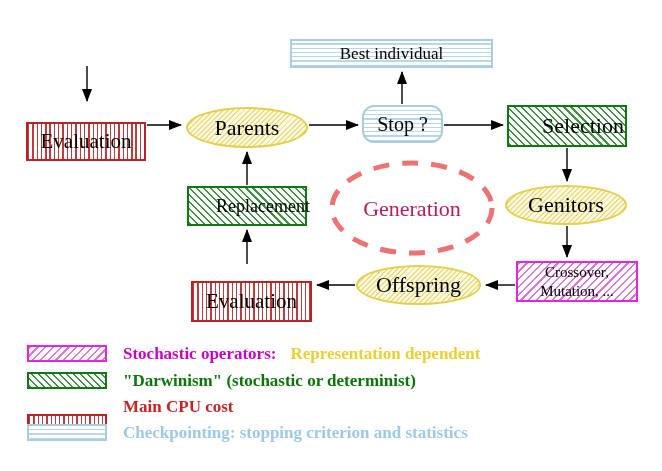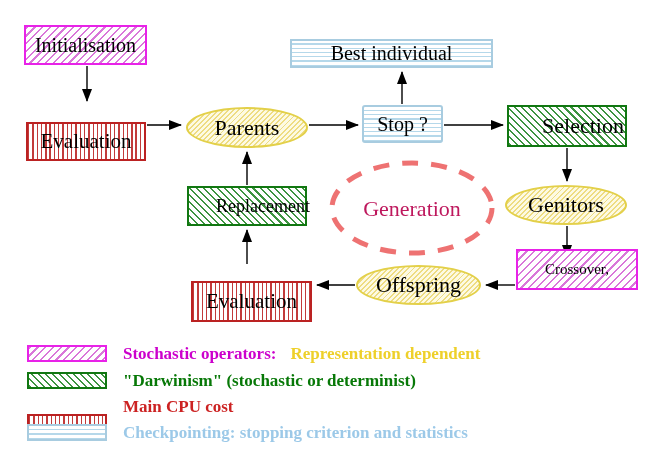--- a/index.html
+++ b/index.html
@@ -70,44 +70,44 @@
       <line x1="444" y1="125" x2="503" y2="125" marker-end="url(#ah)"></line>
       <line x1="567" y1="148" x2="567" y2="181" marker-end="url(#ah)"></line>
       <line x1="567" y1="226" x2="567" y2="257" marker-end="url(#ah)"></line>
       <line x1="515" y1="285" x2="486" y2="285" marker-end="url(#ah)"></line>
       <line x1="355" y1="285" x2="317" y2="285" marker-end="url(#ah)"></line>
       <line x1="247" y1="264" x2="247" y2="230" marker-end="url(#ah)"></line>
       <line x1="247" y1="185" x2="247" y2="152" marker-end="url(#ah)"></line>
     </g>
   </svg>
 
-  <div class="node hatch-magenta" style="left:24px;top:25px;width:123px;height:40px;font-size:20px;">Initialisation</div>
 
   <div class="node stripes-red" style="left:26px;top:106px;width:120px;height:39px;font-size:21px;">Evaluation</div>
 
   <div class="node hatch-yellow" style="left:186px;top:107px;width:122px;height:41px;font-size:22px;">Parents</div>
 
-  <div class="node stripes-cyan" style="left:290px;top:39px;width:203px;height:29px;font-size:20px;">Best individual</div>
+  <div class="node stripes-cyan" style="left:290px;top:39px;width:203px;height:29px;font-size:17px;">Best individual</div>
 
-  <div class="node stripes-cyan" style="left:362px;top:105px;width:81px;height:38px;font-size:20px;border-radius:3px;">Stop ?</div>
+  <div class="node stripes-cyan" style="left:362px;top:105px;width:81px;height:38px;font-size:20px;border-radius:12px;">Stop ?</div>
 
   <div class="node hatch-green" style="left:507px;top:105px;width:120px;height:42px;font-size:22px;">Selection</div>
 
   <div class="node hatch-yellow" style="left:505px;top:185px;width:122px;height:40px;font-size:22px;">Genitors</div>
 
   <div class="node hatch-green" style="left:187px;top:186px;width:120px;height:40px;font-size:18px;">Replacement</div>
 
   <div class="generation-label">Generation</div>
 
   <div class="node stripes-red" style="left:191px;top:265px;width:121px;height:41px;font-size:21px;">Evaluation</div>
 
   <div class="node hatch-yellow" style="left:356px;top:265px;width:125px;height:40px;font-size:22px;">Offspring</div>
 
-  <div class="node hatch-magenta crossover-lines" style="left:516px;top:249px;width:122px;height:41px;flex-direction:column;">
+  <div class="node hatch-magenta crossover-lines" style="left:516px;top:261px;width:122px;height:41px;flex-direction:column;">
     <div>Crossover,</div>
+    <div>Mutation, ...</div>
   </div>
 
   <div class="legend">
     <div class="legend-swatch hatch-magenta" style="top:345px;"></div>
     <div class="legend-text" style="top:344px;"><span class="lt-magenta">Stochastic operators:</span><span class="lt-yellow">Representation dependent</span></div>
 
     <div class="legend-swatch hatch-green" style="top:372px;"></div>
     <div class="legend-text lt-green" style="top:371px;">"Darwinism" (stochastic or determinist)</div>
 
     <div class="legend-swatch stripes-red" style="top:398px;"></div>

